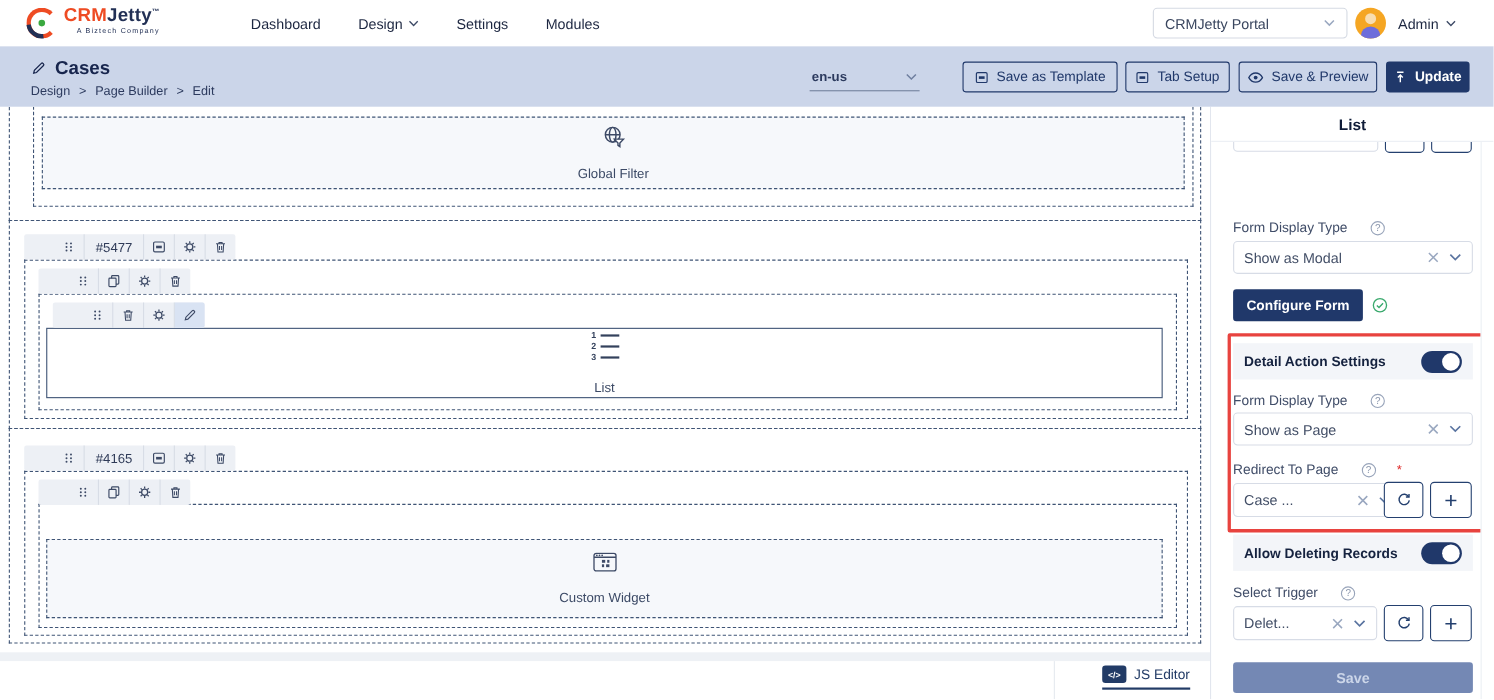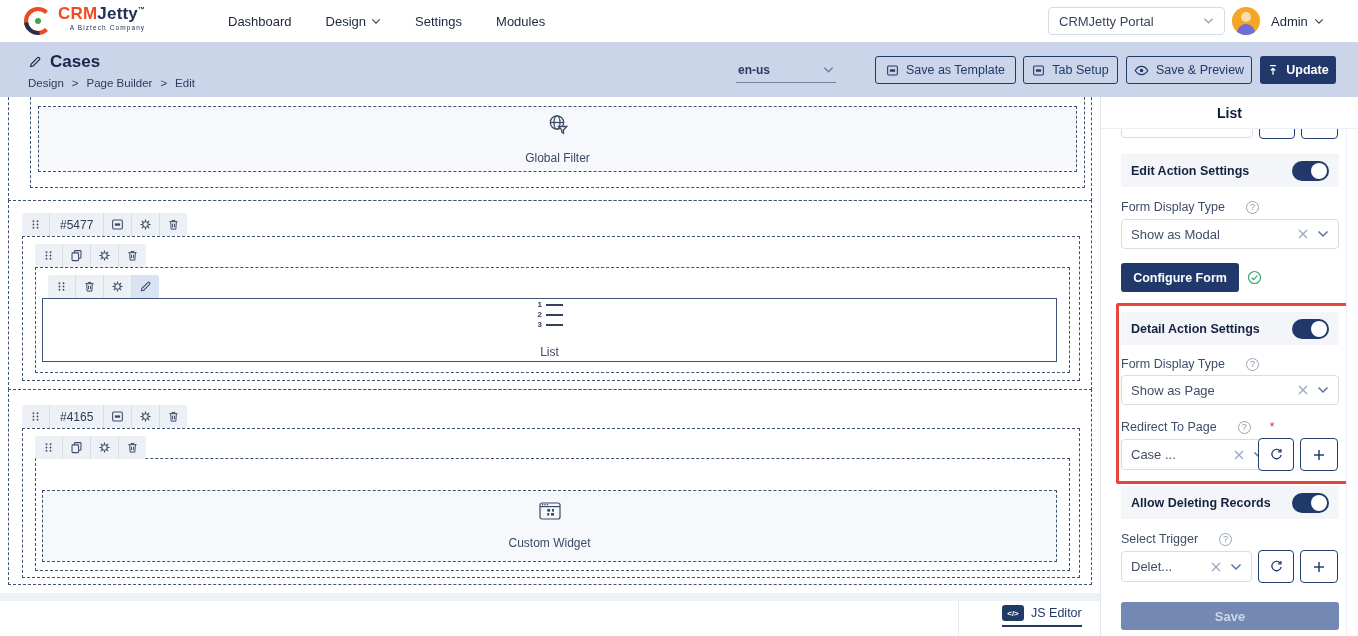--- a/index.html
+++ b/index.html
@@ -31,21 +31,21 @@
   .crumb{position:absolute;left:28px;top:35px;display:flex;align-items:center;gap:8px;font-size:11.5px;color:#2c3a5e;}
   .locale{position:absolute;left:736px;top:15px;width:100px;height:26px;border-bottom:1px solid #74839f;display:flex;align-items:center;justify-content:space-between;font-size:12px;font-weight:bold;color:#2c3a5e;padding:0 2px;box-sizing:border-box;}
   .obtn{position:absolute;top:14px;height:28px;display:flex;align-items:center;justify-content:center;gap:7px;border:1px solid #20386a;border-radius:3px;color:#20386a;font-size:12.5px;box-sizing:border-box;background:transparent;cursor:pointer;}
   .obtn.update{background:#20386a;color:#fff;font-weight:bold;border:none;}
   
   .canvas{position:absolute;left:0;top:97px;width:1100px;height:539px;background:#fff;overflow:hidden;}
   .dash{position:absolute;border:1px dashed #3f5475;box-sizing:border-box;}
   .tint{background:#f6f8fb;}
   .cstack{display:flex;flex-direction:column;align-items:center;justify-content:center;gap:16px;}
   .wlabel{font-size:12px;color:#3c4a66;}
-  .chipbar{position:absolute;display:flex;align-items:center;height:23px;background:#edf0f5;border-radius:2px;z-index:2;}
+  .chipbar{position:absolute;display:flex;align-items:center;height:23px;background:#edf0f5;border-radius:2px;z-index:2;padding-left:27px;}
   .cell{display:flex;align-items:center;justify-content:center;height:23px;padding:0 7px;border-right:1px solid #d8dde6;color:#3d4a66;cursor:pointer;box-sizing:border-box;}
   .cell:last-child{border-right:none;}
   .cell.txt{font-size:12px;color:#2f3b58;padding:0 10px;cursor:default;}
   .cell.active{background:#d9e3f3;border-radius:0 2px 2px 0;}
   .solidbox{position:absolute;border:1px solid #3f5475;background:#fff;box-sizing:border-box;display:flex;align-items:center;justify-content:center;}
   .listico{display:flex;flex-direction:column;gap:2px;}
   .lrow{display:flex;align-items:center;gap:4px;}
   .ln{font-size:8px;font-weight:bold;color:#33415c;line-height:1;width:6px;text-align:right;}
   .lbar{width:17px;height:2px;background:#33415c;}
   .grayband{position:absolute;left:0;top:496px;width:1100px;height:8px;background:#eef1f5;}
@@ -418,26 +418,20 @@
 
     <div class="sel" style="left:20px;top:14px;width:132px;height:27px;">
         <span class="grow"></span>
       </div>
     <div class="sqbtn" style="left:158px;top:9px;width:36px;height:33px;"></div>
     <div class="sqbtn" style="left:200px;top:9px;width:37px;height:33px;"></div>
 
     <div class="sbhead">List</div>
     <div class="gutter"></div>
 
-    <div class="secrow" style="top:57px;">
-      <span class="seclbl">Edit Action Settings</span>
-      <span class="toggle">
-          <span class="knob"></span>
-        </span>
-    </div>
     <div class="flabel" style="top:103px;">
       <span>Form Display Type</span>
       <span class="qcirc">?</span>
     </div>
     <div class="sel" style="left:20px;top:122px;width:218px;height:30px;">
       <span class="grow">Show as Modal</span>
       <svg width="12" height="12" viewBox="0 0 12 12" class="icgray">
           <use href="#i-x"></use>
         </svg>
       <svg width="12" height="8" viewBox="0 0 12 8" class="icchev">

